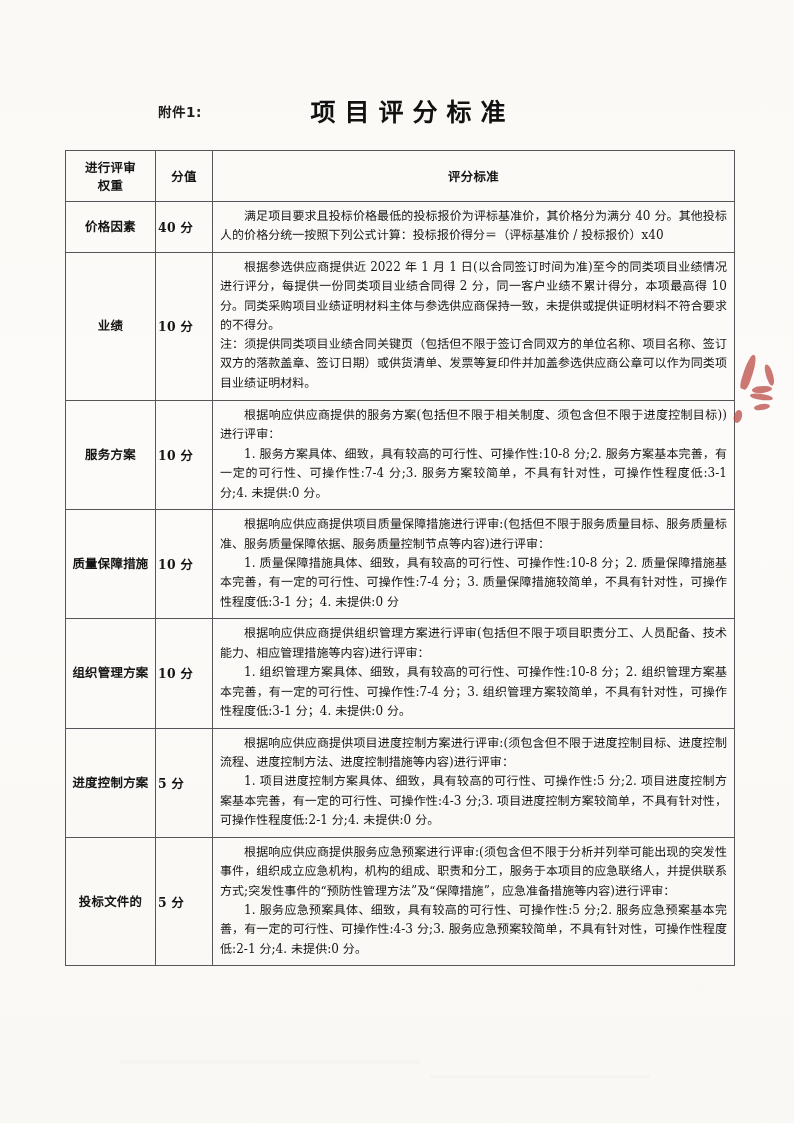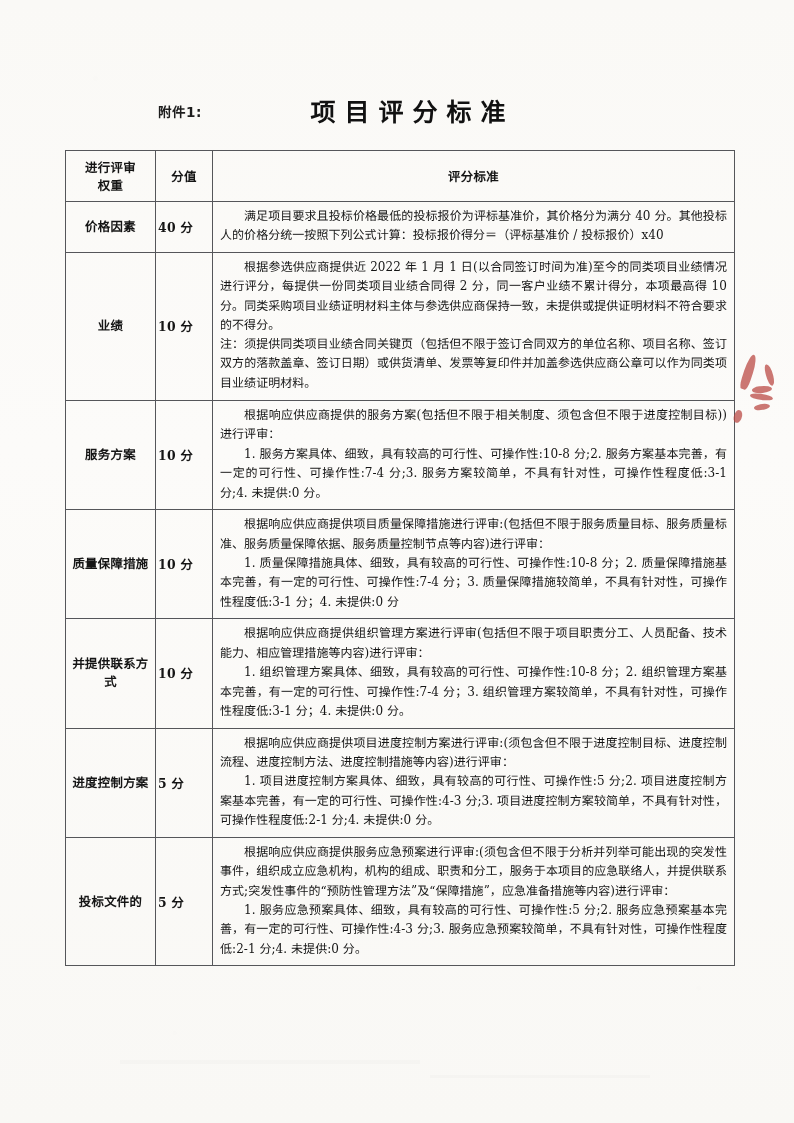--- a/index.html
+++ b/index.html
@@ -248,21 +248,21 @@
           </tr>
           <tr>
             <td class="factor-cell">质量保障措施</td>
             <td class="points-cell">10 分</td>
             <td class="criteria-cell">
               <p class="indent">根据响应供应商提供项目质量保障措施进行评审:(包括但不限于服务质量目标、服务质量标准、服务质量保障依据、服务质量控制节点等内容)进行评审：</p>
               <p class="indent">1. 质量保障措施具体、细致，具有较高的可行性、可操作性:10-8 分；2. 质量保障措施基本完善，有一定的可行性、可操作性:7-4 分；3. 质量保障措施较简单，不具有针对性，可操作性程度低:3-1 分；4. 未提供:0 分</p>
             </td>
           </tr>
           <tr>
-            <td class="factor-cell">并提供联系方式</td>
+            <td class="factor-cell">组织管理方案</td>
             <td class="points-cell">10 分</td>
             <td class="criteria-cell">
               <p class="indent">根据响应供应商提供组织管理方案进行评审(包括但不限于项目职责分工、人员配备、技术能力、相应管理措施等内容)进行评审：</p>
               <p class="indent">1. 组织管理方案具体、细致，具有较高的可行性、可操作性:10-8 分；2. 组织管理方案基本完善，有一定的可行性、可操作性:7-4 分；3. 组织管理方案较简单，不具有针对性，可操作性程度低:3-1 分；4. 未提供:0 分。</p>
             </td>
           </tr>
           <tr>
             <td class="factor-cell">进度控制方案</td>
             <td class="points-cell">5 分</td>
             <td class="criteria-cell">

